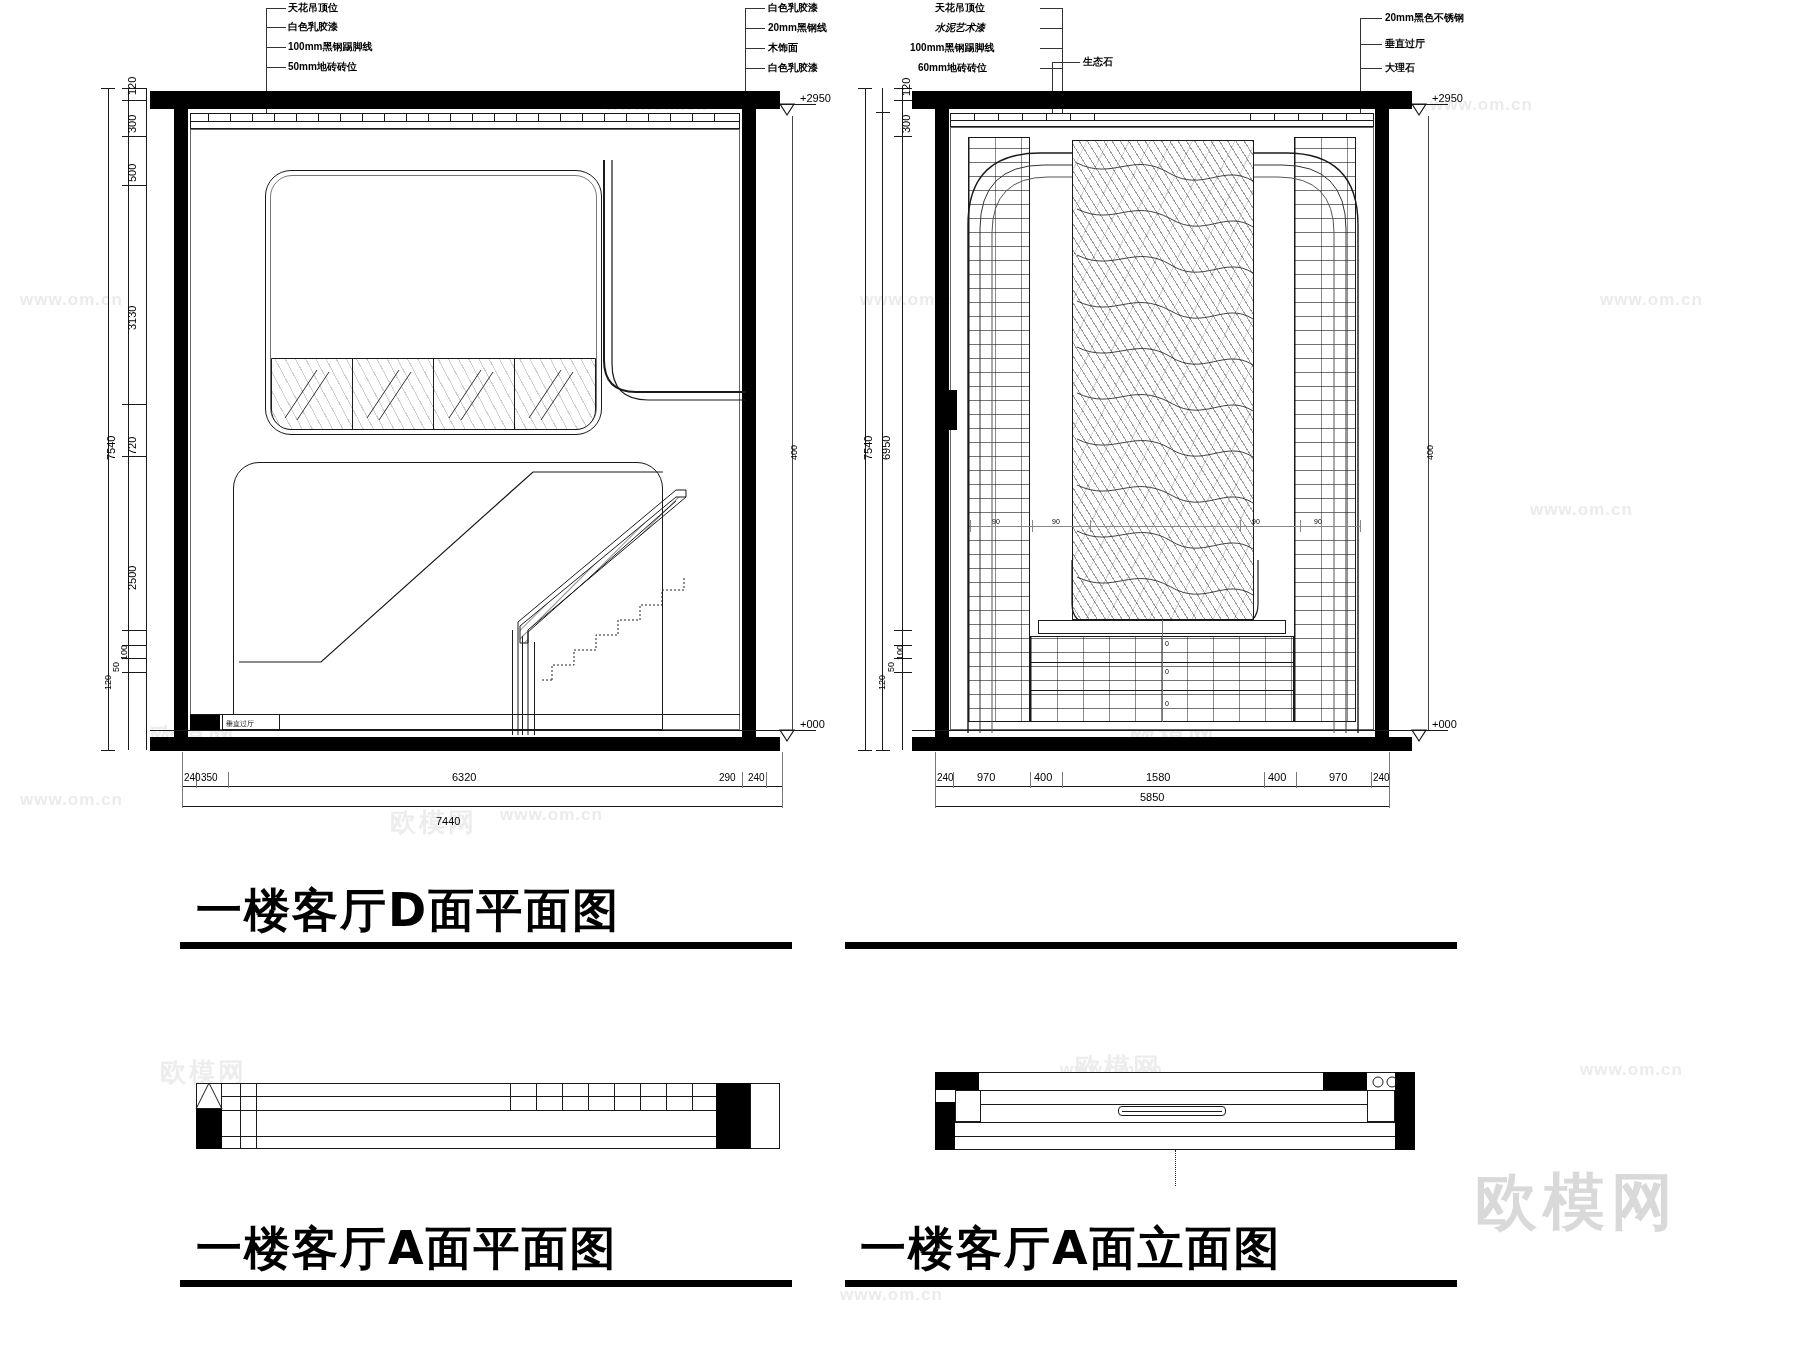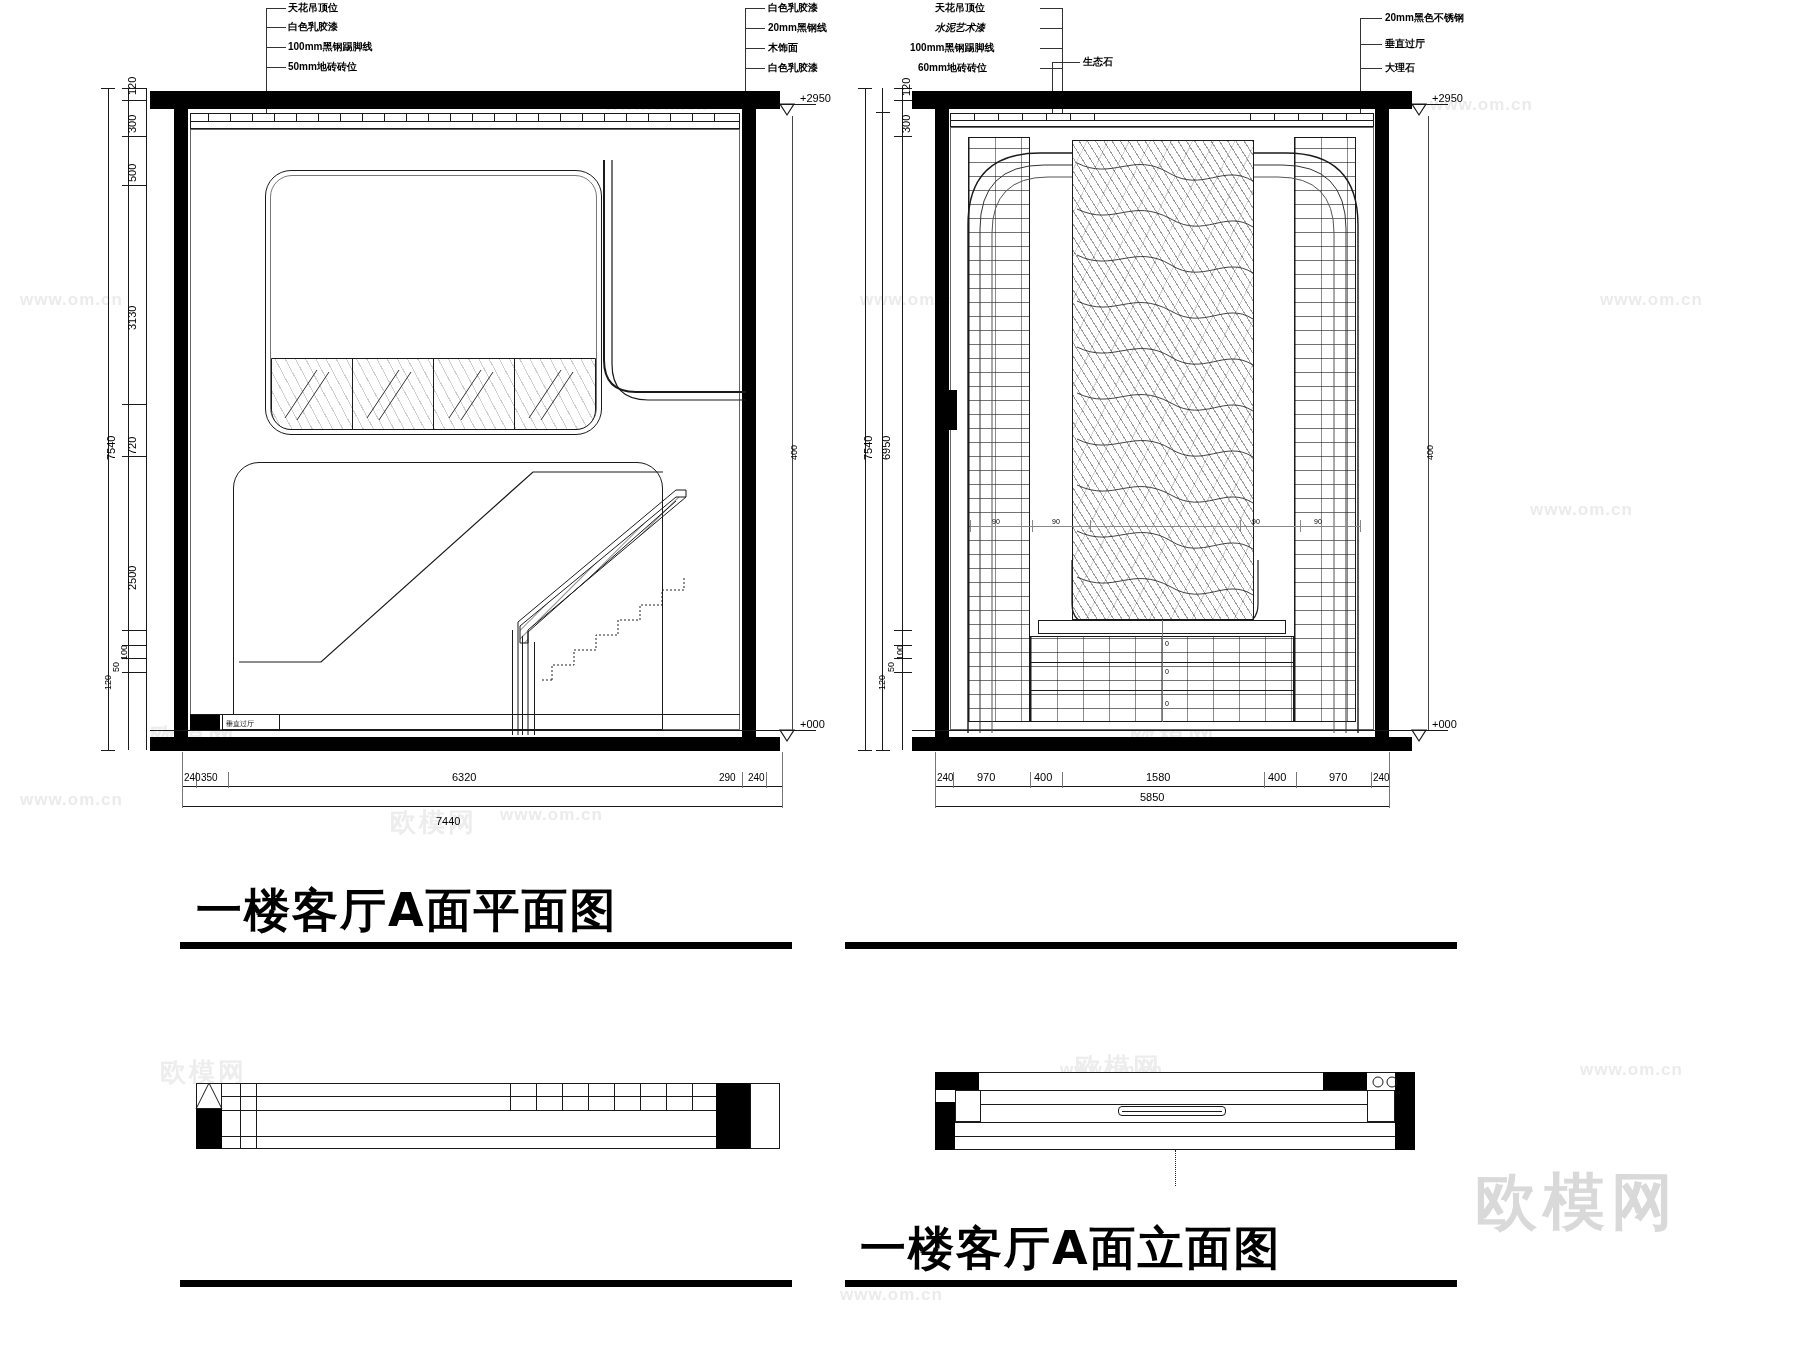--- a/index.html
+++ b/index.html
@@ -338,21 +338,21 @@
     <div class="vl" style="left:766px;top:772px;height:16px;border-left-color:#777;"></div>
     <div class="vl" style="left:782px;top:752px;height:56px;border-left-color:#777;"></div>
 
     <div class="dim" style="left:184px;top:773px;font-size:10px;">240</div>
     <div class="dim" style="left:201px;top:773px;font-size:10px;">350</div>
     <div class="dim" style="left:452px;top:772px;">6320</div>
     <div class="dim" style="left:719px;top:773px;font-size:10px;">290</div>
     <div class="dim" style="left:748px;top:773px;font-size:10px;">240</div>
     <div class="dim" style="left:436px;top:792px;margin-top:24px;">7440</div>
 
-    <div class="title" style="left:196px;top:880px;">一楼客厅A面平面图</div>
+    <div class="title" style="left:196px;top:880px;">一楼客厅D面平面图</div>
     <div class="title-rule" style="left:180px;top:942px;width:612px;"></div>
   </div>
 
   <div class="abs" style="left:840px;top:0;width:960px;height:860px;">
 
     <div class="leader" style="left:200px;top:8px;width:22px;"></div>
     <div class="leader" style="left:200px;top:28px;width:22px;"></div>
     <div class="leader" style="left:200px;top:48px;width:22px;"></div>
     <div class="leader" style="left:200px;top:68px;width:22px;"></div>
     <div class="leader-v" style="left:222px;top:8px;height:92px;"></div>
@@ -556,20 +556,21 @@
       <div class="vl" style="left:78px;top:0;height:27px;"></div>
       <div class="vl" style="left:104px;top:0;height:27px;"></div>
       <div class="vl" style="left:130px;top:0;height:27px;"></div>
       <div class="vl" style="left:156px;top:0;height:27px;"></div>
       <div class="vl" style="left:182px;top:0;height:27px;"></div>
     </div>
 
     <div class="vl" style="left:240px;top:23px;height:66px;"></div>
     <div class="vl" style="left:256px;top:23px;height:66px;"></div>
 
+    <div class="title" style="left:196px;top:158px;">一楼客厅A面平面图</div>
     <div class="title-rule" style="left:180px;top:220px;width:612px;"></div>
   </div>
 
   <div class="abs" style="left:840px;top:1060px;width:960px;height:290px;">
 
     <div class="boxline" style="left:95px;top:12px;width:480px;height:78px;background:#fff;"></div>
 
     <div class="solidfill" style="left:95px;top:12px;width:44px;height:18px;"></div>
     <div class="solidfill" style="left:95px;top:42px;width:20px;height:48px;"></div>
     <div class="solidfill" style="left:483px;top:12px;width:44px;height:18px;"></div>

